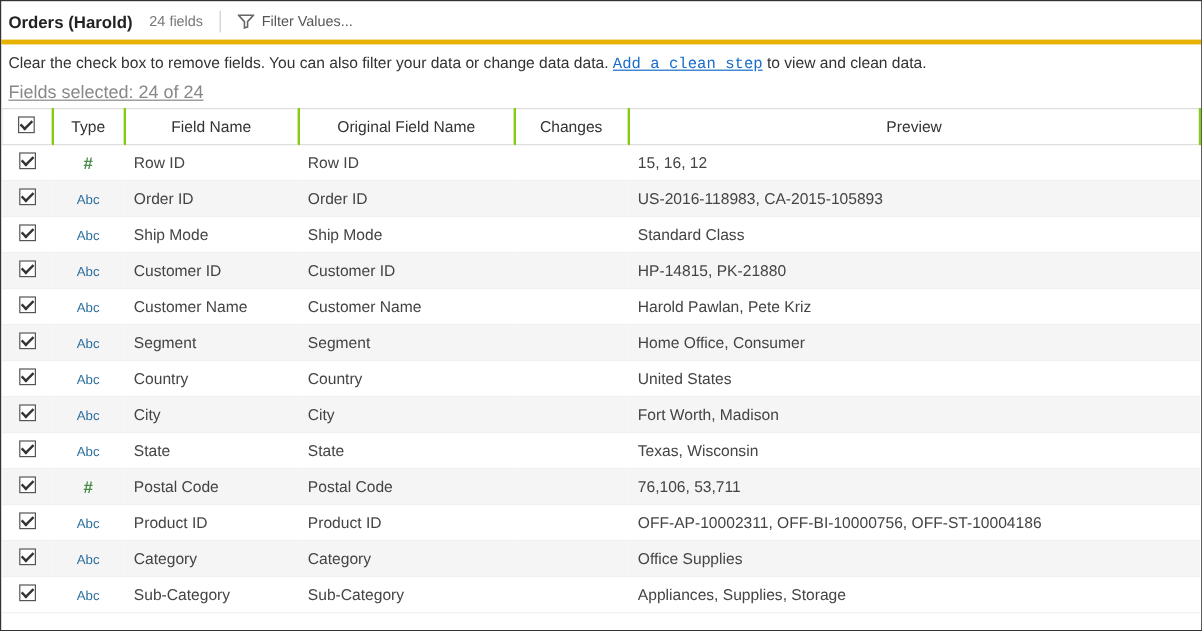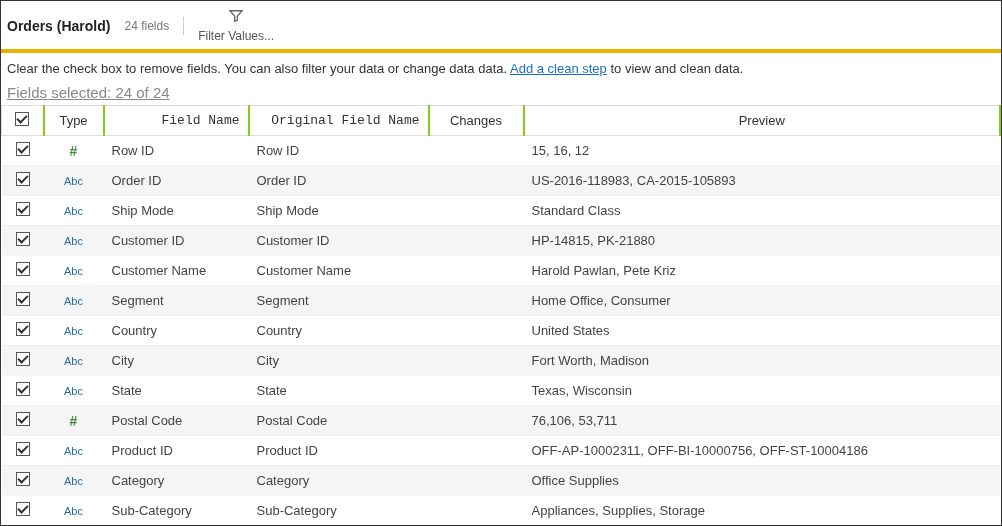--- a/index.html
+++ b/index.html
@@ -34,36 +34,36 @@
     height: 18px;
     background: #ccc;
   }
   .filter-btn {
     display: flex;
     align-items: center;
     gap: 6px;
     color: #555;
     font-size: 12px;
     cursor: pointer;
-    flex-direction: column;
   }
   .filter-icon {
     width: 14px;
     height: 14px;
     display: inline-block;
   }
   .hint-bar {
     padding: 8px 6px 8px 6px;
     color: #333;
     font-size: 13px;
   }
   .hint-bar a {
     color: #1a6cc8;
     text-decoration: underline;
     cursor: pointer;
+    font-family: Liberation Mono, monospace;
   }
   .fields-selected {
     padding: 0 6px 4px 6px;
     color: #888;
     font-size: 15px;
     text-decoration: underline;
   }
   table {
     width: 100%;
     border-collapse: collapse;
@@ -74,21 +74,21 @@
     font-weight: 400;
     color: #333;
     font-size: 13px;
     padding: 6px 8px;
     border-top: 1px solid #ddd;
     border-bottom: 1px solid #ddd;
     border-right: 2px solid #84cc16;
     background: #fff;
     text-align: center;
   }
-  thead th.left { text-align: right; font-family: Liberation Mono, monospace; }
+  thead th.left { text-align: center; }
   tbody td {
     padding: 6px 8px;
     font-size: 13px;
     color: #444;
     border-bottom: 1px solid #f0f0f0;
     white-space: nowrap;
     overflow: hidden;
     text-overflow: ellipsis;
   }
   tbody tr.alt td { background: #f5f5f5; }

